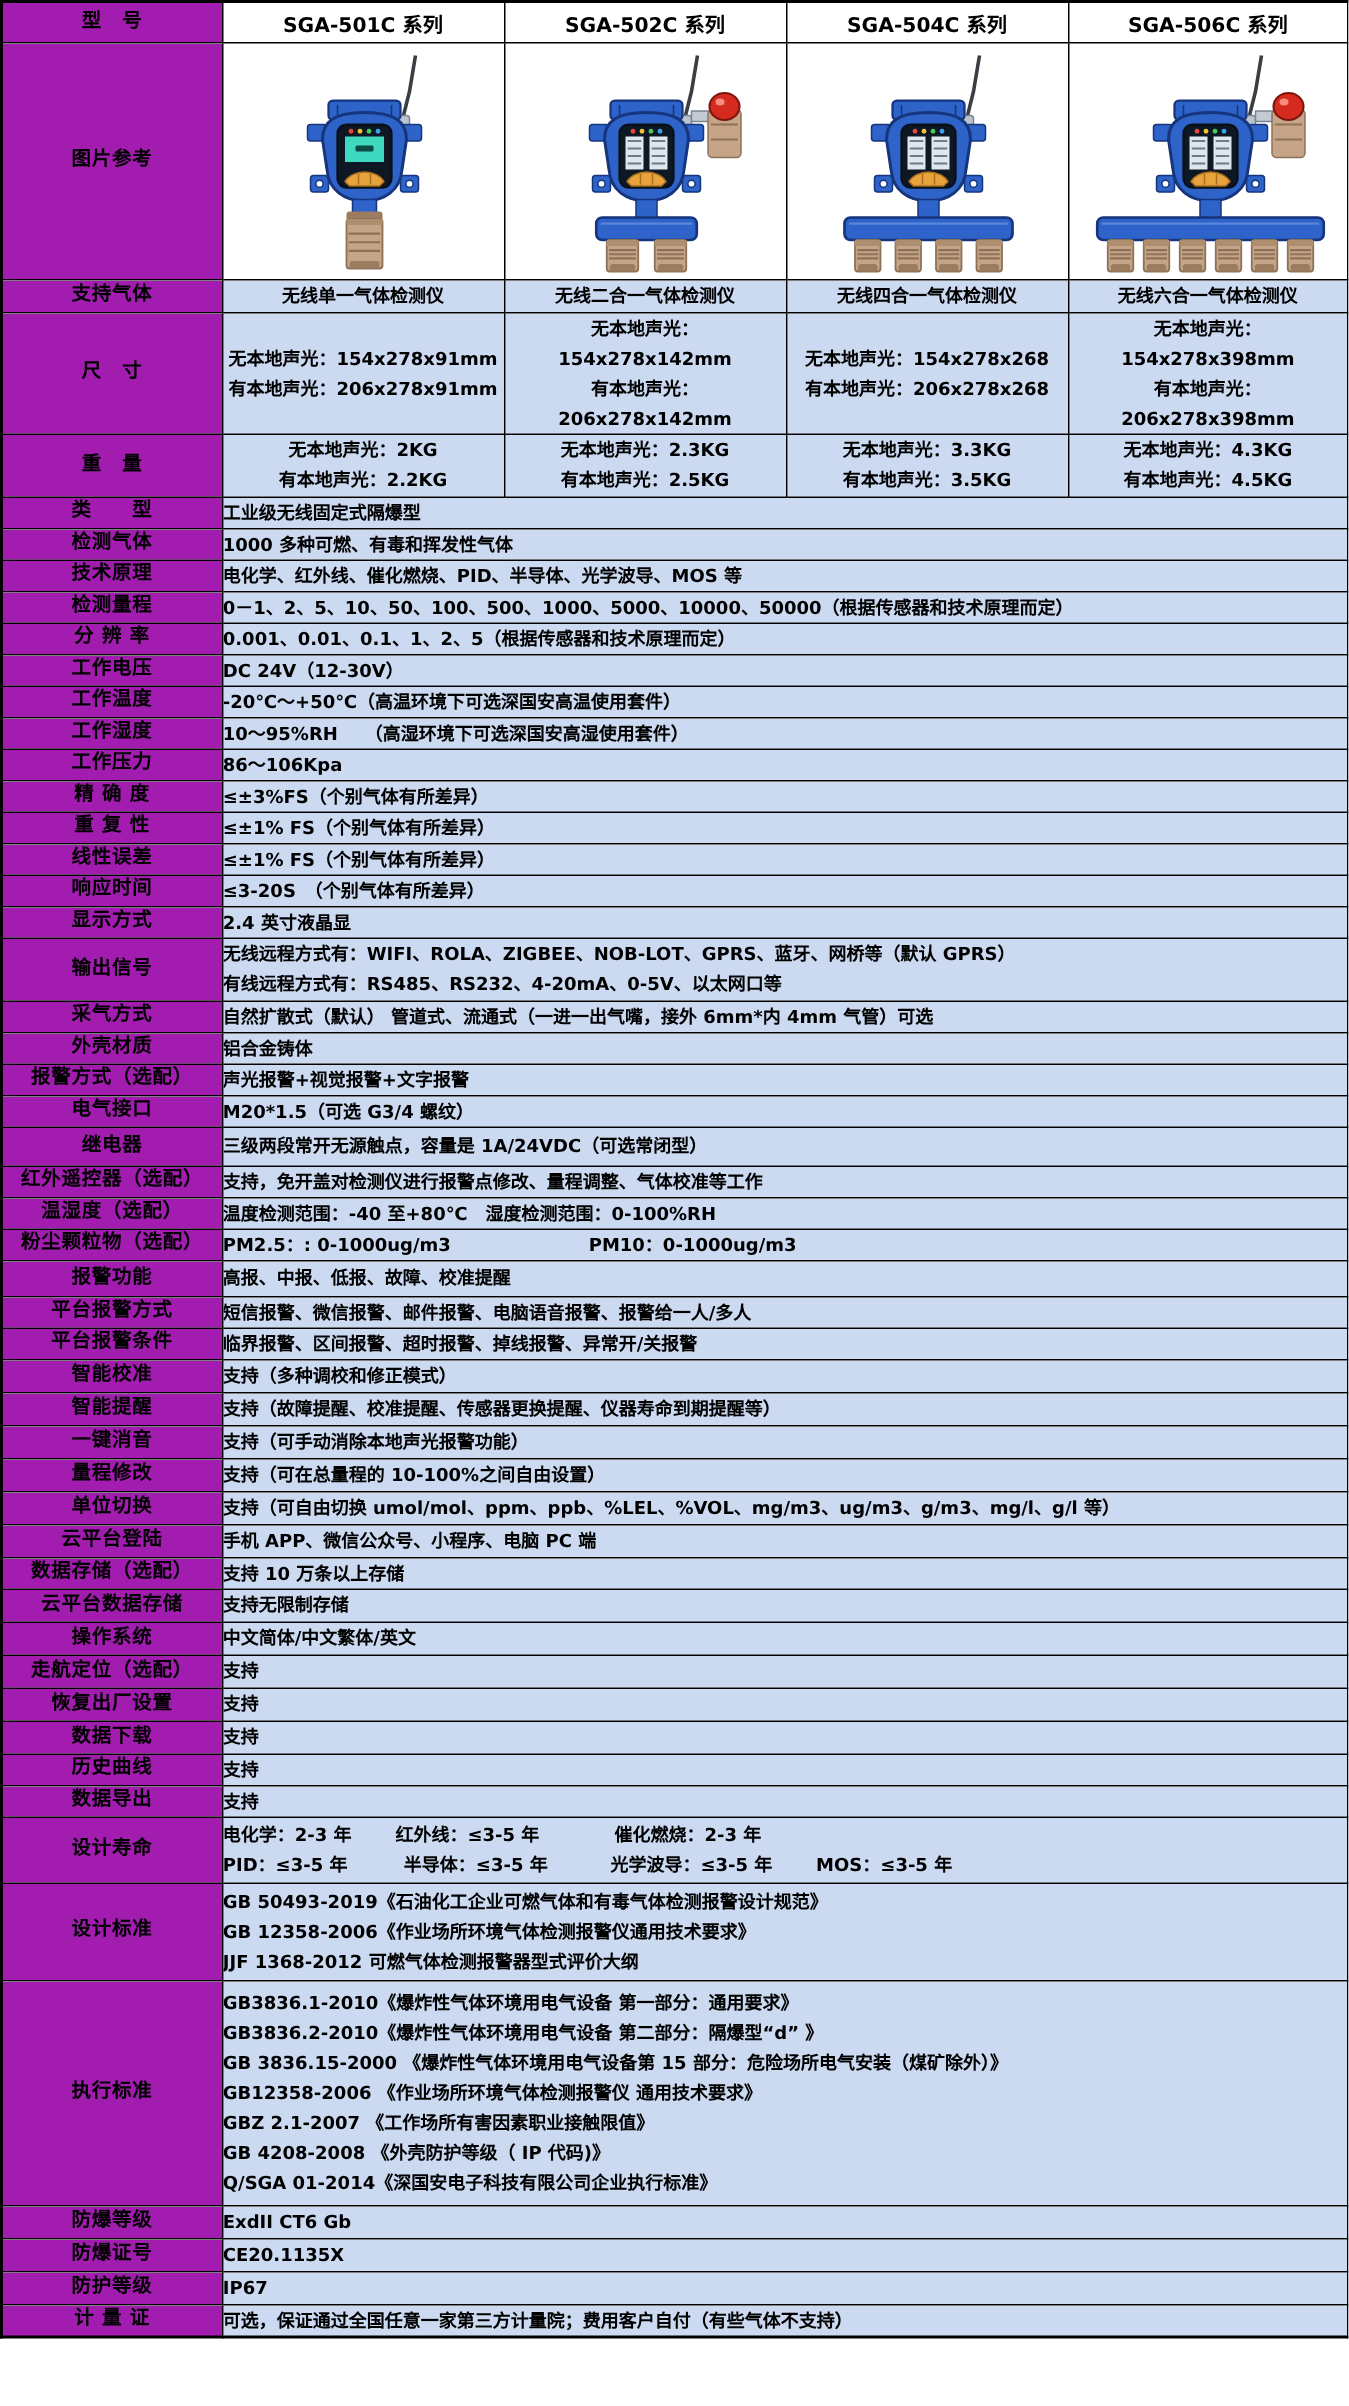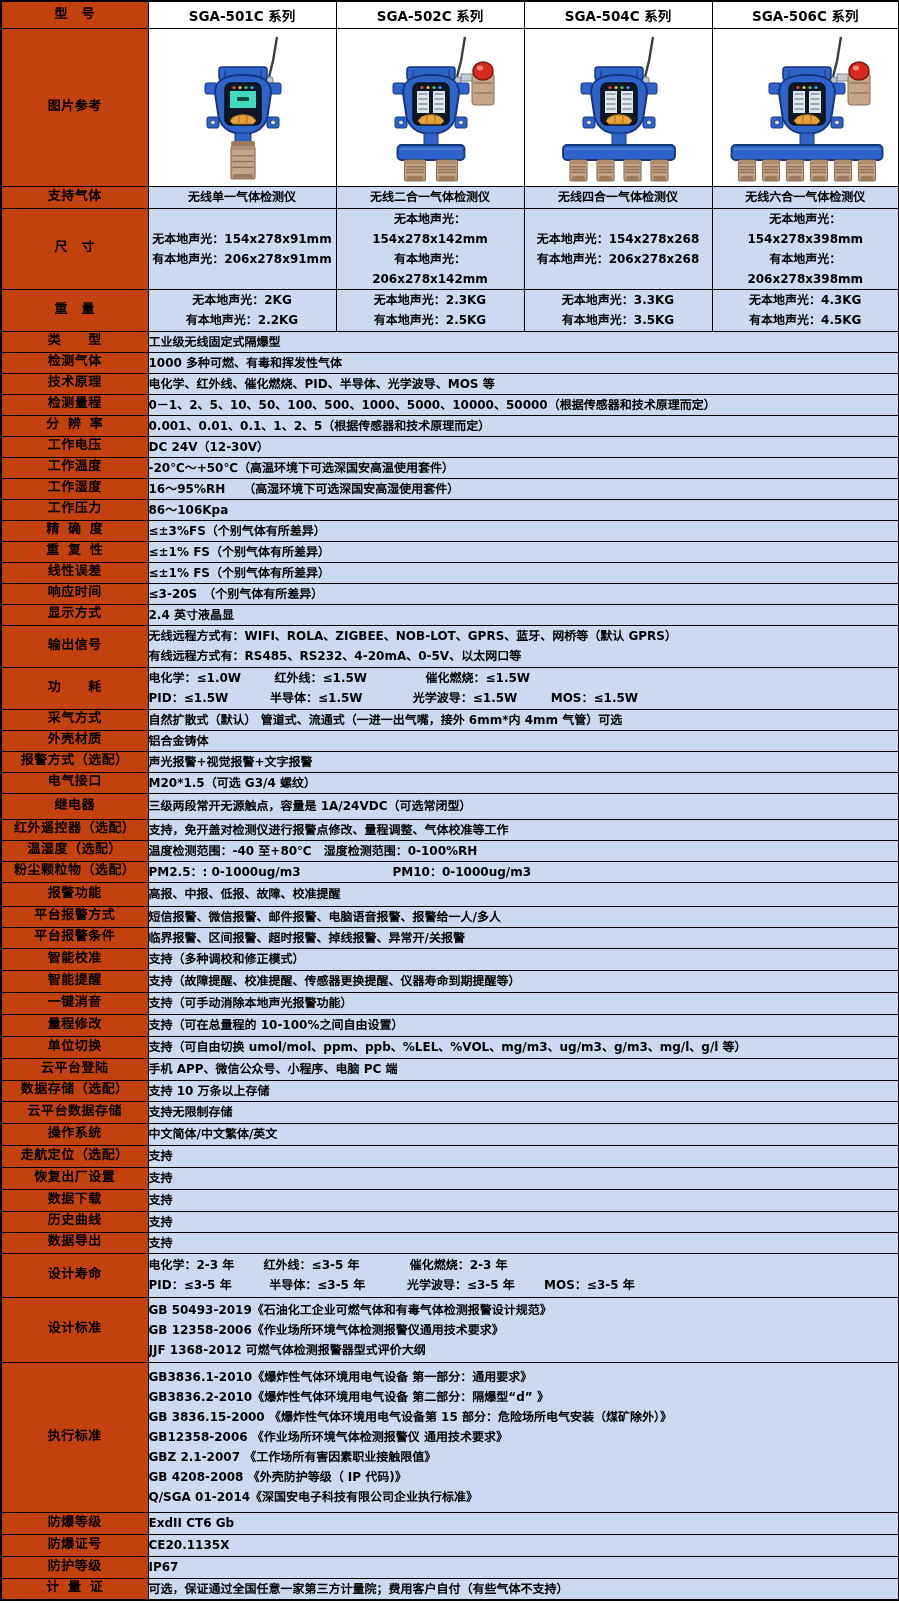--- a/index.html
+++ b/index.html
@@ -12,24 +12,23 @@
     border-collapse:collapse;table-layout:fixed;width:897px;
     border:2px solid #000;
   }
   .spec th,.spec td{
     border:1px solid #000;
     color:#000;font-weight:bold;
     overflow:hidden;vertical-align:middle;
     padding:0;
   }
   .lbl{
-    background:#c2410c;text-align:center;
+    background:#a21caf;text-align:center;
     font-size:13px;letter-spacing:0.5px;line-height:1.25;
     padding:0 2px;
-    font-family:Liberation Mono, monospace;
   }
   .prodhead{
     background:#FFFFFF;text-align:center;font-size:13.5px;
   }
   .val{
     background:#CBDAF1;font-size:12px;text-align:left;
     padding:0 8px;
   }
   .val .line{white-space:pre-wrap;line-height:20px;}
   .val.center{text-align:center;padding:0 2px;}
@@ -372,21 +371,21 @@
         </tr>
         <tr style="height: 21px;">
           <td class="lbl">工作温度</td>
           <td class="val" colspan="4">
             <div class="line">-20℃～+50℃（高温环境下可选深国安高温使用套件）</div>
           </td>
         </tr>
         <tr style="height: 21px; margin-top: 12px;">
           <td class="lbl">工作湿度</td>
           <td class="val" colspan="4">
-            <div class="line">16～95%RH　　（高湿环境下可选深国安高湿使用套件）</div>
+            <div class="line">10～95%RH　　（高湿环境下可选深国安高湿使用套件）</div>
           </td>
         </tr>
         <tr style="height: 21px;">
           <td class="lbl">工作压力</td>
           <td class="val" colspan="4">
             <div class="line">86～106Kpa</div>
           </td>
         </tr>
         <tr style="height: 21px;">
           <td class="lbl">精 确 度</td>
@@ -416,27 +415,20 @@
           <td class="lbl">显示方式</td>
           <td class="val" colspan="4">
             <div class="line">2.4 英寸液晶显</div>
           </td>
         </tr>
         <tr style="height: 42px;">
           <td class="lbl">输出信号</td>
           <td class="val" colspan="4">
             <div class="line">无线远程方式有：WIFI、ROLA、ZIGBEE、NOB-LOT、GPRS、蓝牙、网桥等（默认 GPRS）</div>
             <div class="line">有线远程方式有：RS485、RS232、4-20mA、0-5V、以太网口等</div>
-          </td>
-        </tr>
-        <tr style="height: 42px;">
-          <td class="lbl">功　　耗</td>
-          <td class="val" colspan="4">
-            <div class="line">电化学：≤1.0W        红外线：≤1.5W              催化燃烧：≤1.5W</div>
-            <div class="line">PID：≤1.5W          半导体：≤1.5W            光学波导：≤1.5W        MOS：≤1.5W</div>
           </td>
         </tr>
         <tr style="height: 21px;">
           <td class="lbl">采气方式</td>
           <td class="val" colspan="4">
             <div class="line">自然扩散式（默认） 管道式、流通式（一进一出气嘴，接外 6mm*内 4mm 气管）可选</div>
           </td>
         </tr>
         <tr style="height: 21px;">
           <td class="lbl">外壳材质</td>

